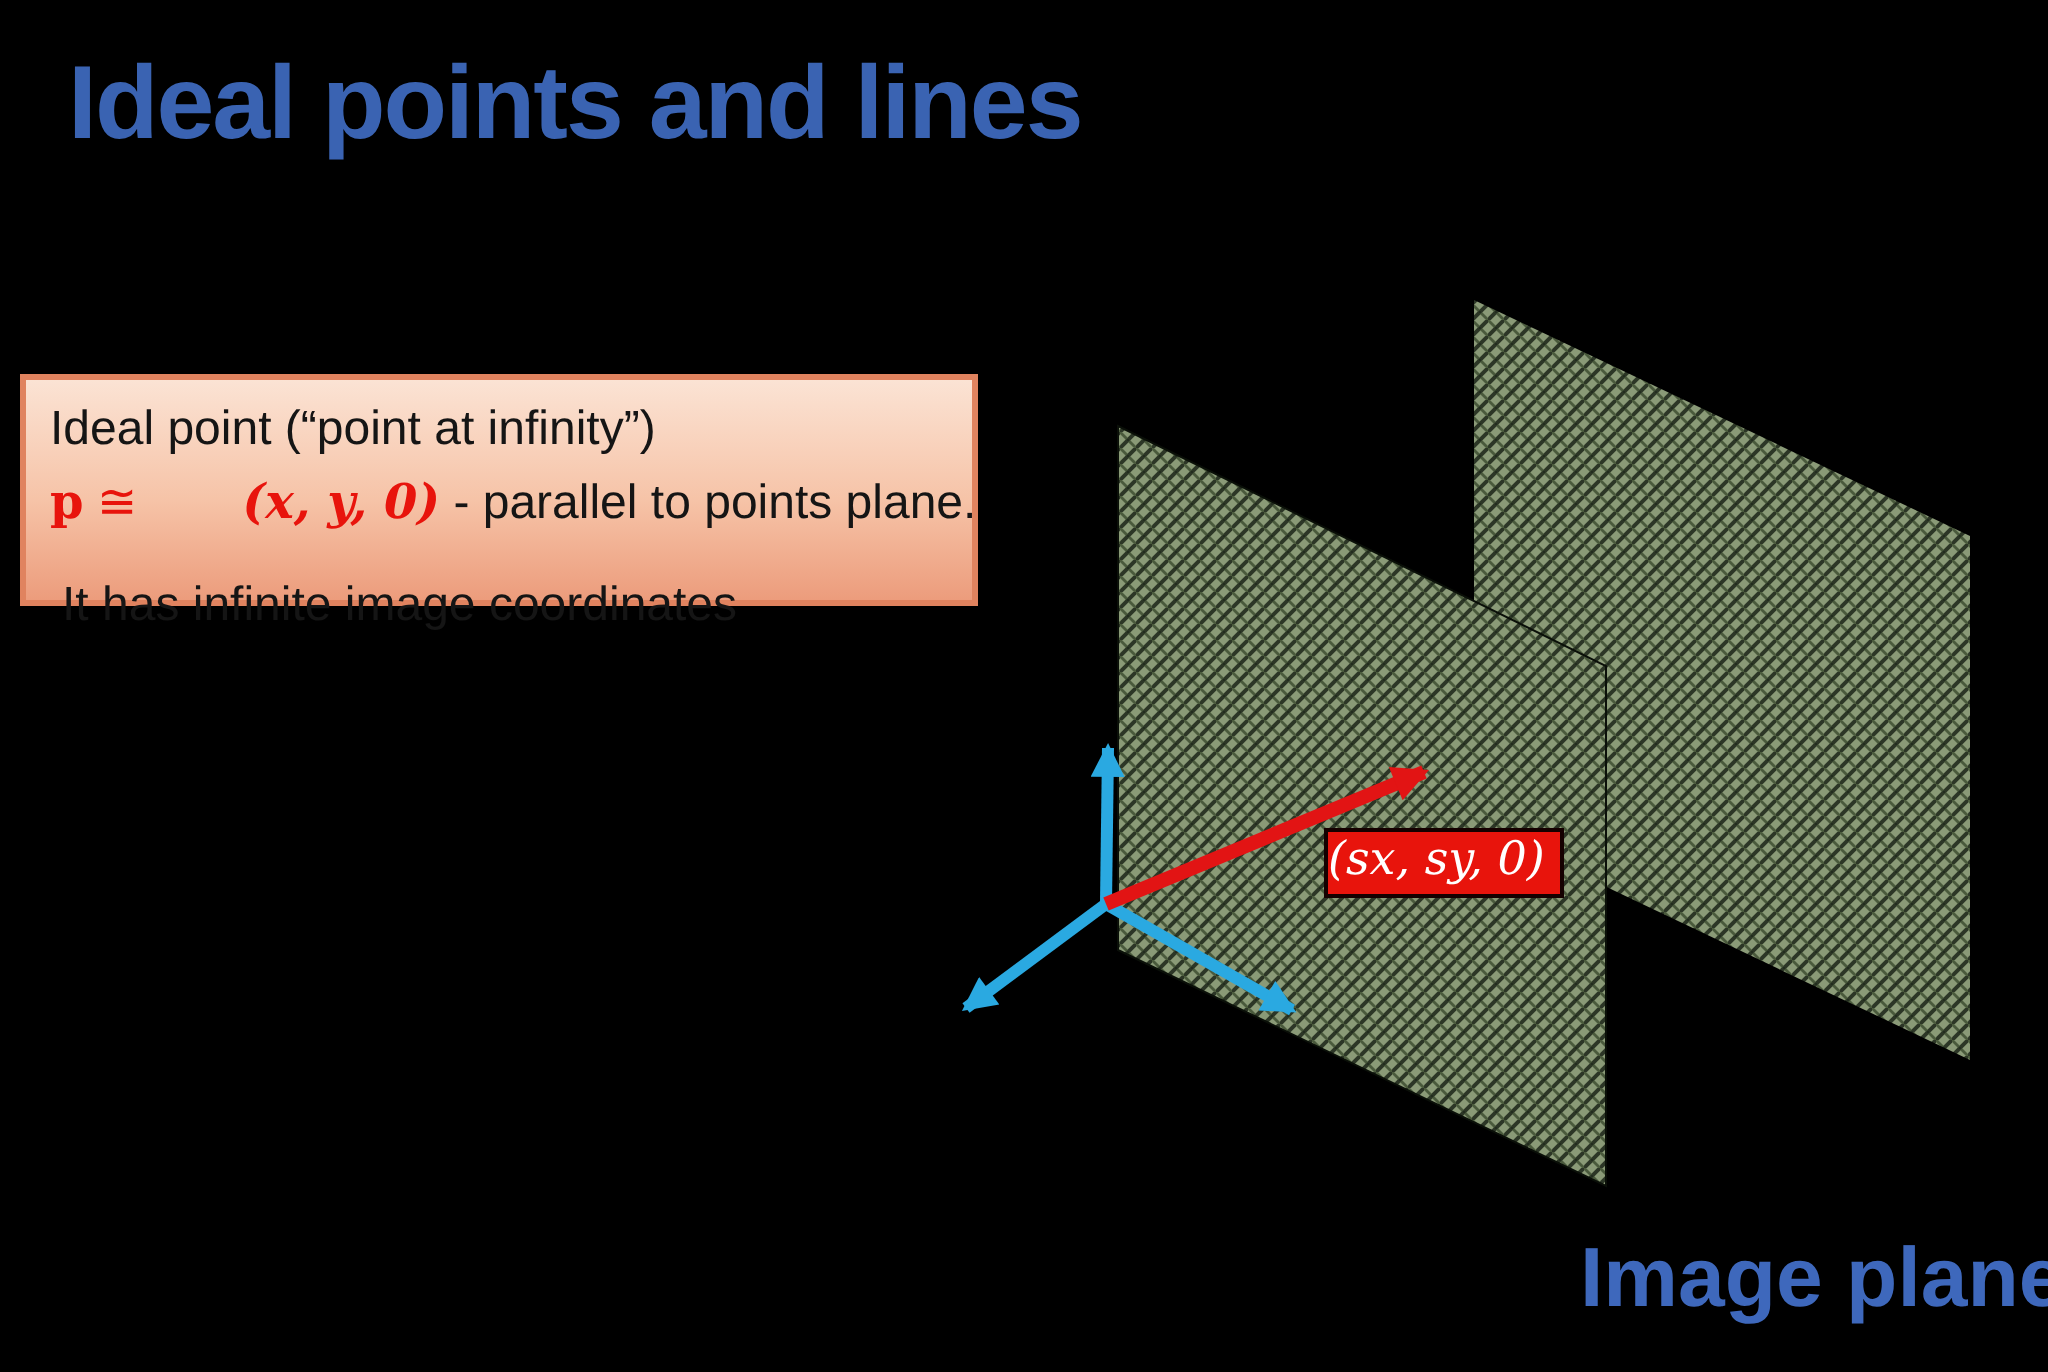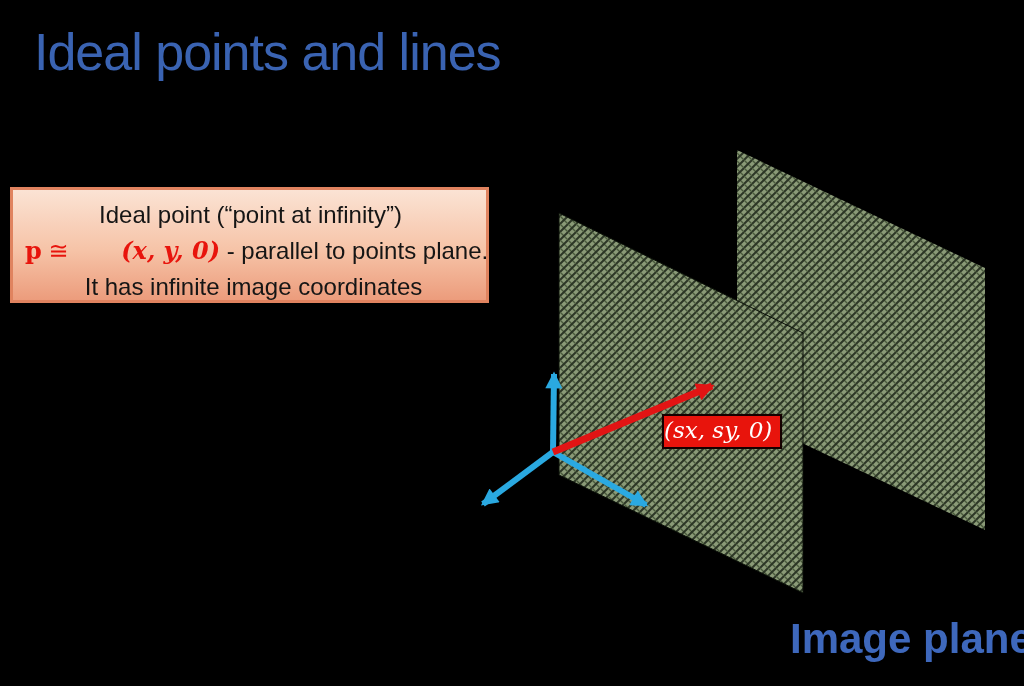--- a/index.html
+++ b/index.html
@@ -13,42 +13,41 @@
     width: 1024px;
     height: 686px;
     background: #000;
     overflow: hidden;
   }
   .title {
     position: absolute;
     left: 34px;
     top: 22px;
     font-size: 52px;
-    font-weight: normal;
+    font-weight: bold;
     letter-spacing: -1px;
     color: #3a63b2;
     white-space: nowrap;
   }
   .info-box {
     position: absolute;
     left: 10px;
     top: 187px;
     width: 479px;
     height: 116px;
     box-sizing: border-box;
     background: linear-gradient(180deg, #fbe3d4 0%, #f6c3a7 55%, #ec9c7c 100%);
     border: 3px solid #e0835f;
     padding: 7px 10px 0 12px;
     color: #151515;
     font-size: 24px;
     line-height: 36px;
     white-space: nowrap;
-    text-align: center;
   }
-  .info-line3 { padding-left: 6px; }
+  .info-line3 { padding-left: 6px; margin-top: 15px; }
   .m-p {
     color: #e8140c;
     font-weight: bold;
     font-family: "DejaVu Serif", serif;
   }
   .m-rel { color: #e8140c; }
   .m-coords {
     color: #e8140c;
     font-weight: bold;
     font-style: italic;

